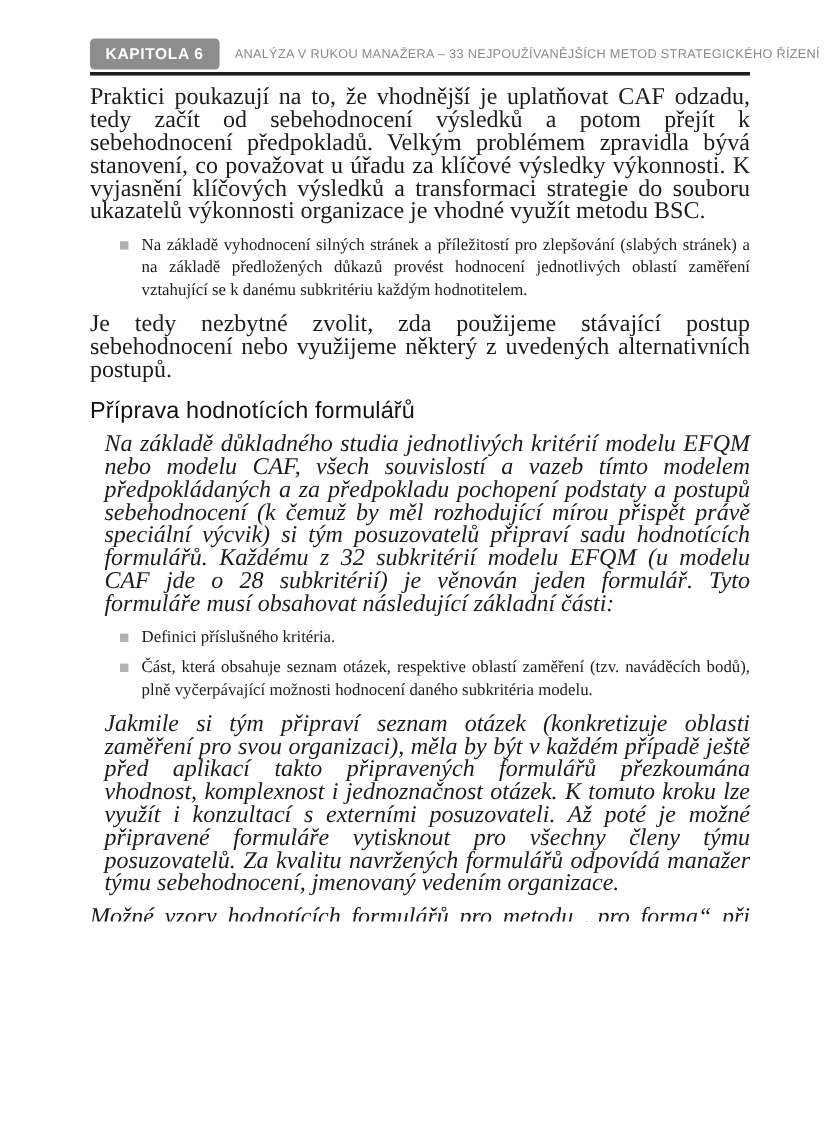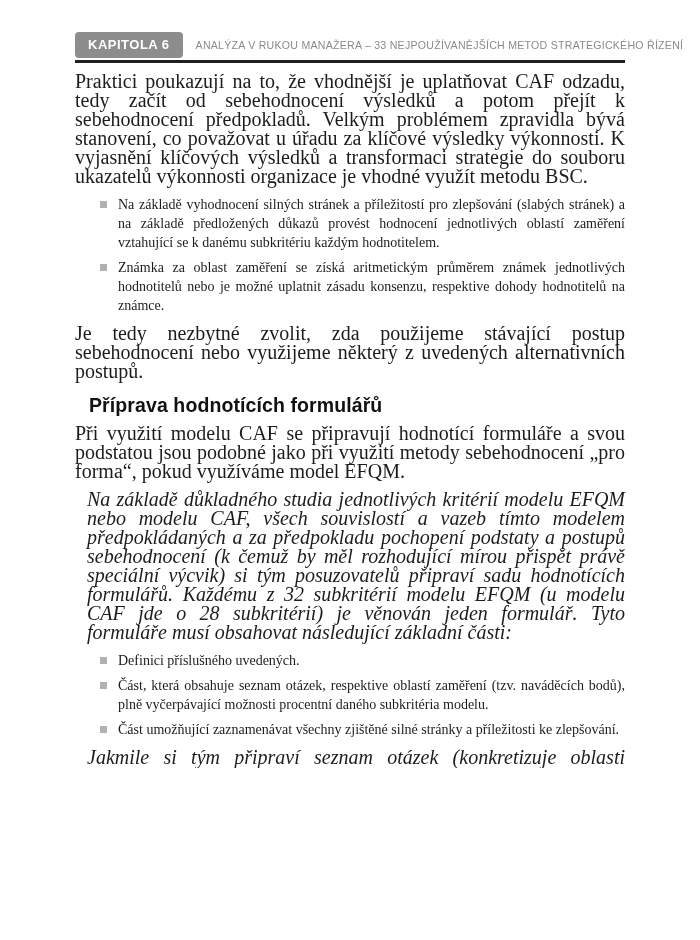--- a/index.html
+++ b/index.html
@@ -72,23 +72,23 @@
   ul.square-list li::before {
     content: "";
     position: absolute;
     left: 25px; top: 6px;
     width: 7px; height: 7px;
     background: #b1b1b1;
   }
   h2.section-heading {
     font-family: "Liberation Sans", sans-serif;
     font-size: 19.5px;
-    font-weight: bold;
+    font-weight: normal;
     color: #111111;
-    margin: 13px 0 7px 14px;
+    margin: 13px 0 7px 0;
     letter-spacing: 0.1px;
   }
   
   .footer-bar {
     position: absolute;
     left: 0; top: 886px;
     width: 100px; height: 38px;
     background: #14b8a6;
     border-radius: 0 19px 19px 0;
     display: flex;
@@ -113,34 +113,31 @@
     <span class="chapter-badge">KAPITOLA 6</span>
     <span class="header-title">ANALÝZA V RUKOU MANAŽERA – 33 NEJPOUŽÍVANĚJŠÍCH METOD STRATEGICKÉHO ŘÍZENÍ</span>
   </div>
   <div class="header-rule"></div>
 
   <div class="body-col">
     <p>Praktici poukazují na to, že vhodnější je uplatňovat CAF odzadu, tedy začít od sebehodnocení výsledků a potom přejít k sebehodnocení předpokladů. Velkým problémem zpravidla bývá stanovení, co považovat u úřadu za klíčové výsledky výkonnosti. K vyjasnění klíčových výsledků a transformaci strategie do souboru ukazatelů výkonnosti organizace je vhodné využít metodu BSC.</p>
 
     <ul class="square-list">
       <li>Na základě vyhodnocení silných stránek a příležitostí pro zlepšování (slabých stránek) a na základě předložených důkazů provést hodnocení jednotlivých oblastí zaměření vztahující se k danému subkritériu každým hodnotitelem.</li>
-      <li>Známka za oblast zaměření se získá aritmetickým průměrem známek jednotlivých hodnotitelů nebo je možné uplatnit zásadu konsenzu, respektive dohody hodnotitelů na známce.</li>
     </ul>
 
     <p>Je tedy nezbytné zvolit, zda použijeme stávající postup sebehodnocení nebo využijeme některý z uvedených alternativních postupů.</p>
 
     <h2 class="section-heading">Příprava hodnotících formulářů</h2>
 
-    <p>Při využití modelu CAF se připravují hodnotící formuláře a svou podstatou jsou podobné jako při využití metody sebehodnocení „pro forma“, pokud využíváme model EFQM.</p>
     <p class="ital">Na základě důkladného studia jednotlivých kritérií modelu EFQM nebo modelu CAF, všech souvislostí a vazeb tímto modelem předpokládaných a za předpokladu pochopení podstaty a postupů sebehodnocení (k čemuž by měl rozhodující mírou přispět právě speciální výcvik) si tým posuzovatelů připraví sadu hodnotících formulářů. Každému z 32 subkritérií modelu EFQM (u modelu CAF jde o 28 subkritérií) je věnován jeden formulář. Tyto formuláře musí obsahovat následující základní části:</p>
 
     <ul class="square-list">
-      <li>Definici příslušného uvedených.</li>
-      <li>Část, která obsahuje seznam otázek, respektive oblastí zaměření (tzv. naváděcích bodů), plně vyčerpávající možnosti procentní daného subkritéria modelu.</li>
-      <li>Část umožňující zaznamenávat všechny zjištěné silné stránky a příležitosti ke zlepšování.</li>
+      <li>Definici příslušného kritéria.</li>
+      <li>Část, která obsahuje seznam otázek, respektive oblastí zaměření (tzv. naváděcích bodů), plně vyčerpávající možnosti hodnocení daného subkritéria modelu.</li>
     </ul>
 
     <p class="ital">Jakmile si tým připraví seznam otázek (konkretizuje oblasti zaměření pro svou organizaci), měla by být v každém případě ještě před aplikací takto připravených formulářů přezkoumána vhodnost, komplexnost i jednoznačnost otázek. K tomuto kroku lze využít i konzultací s externími posuzovateli. Až poté je možné připravené formuláře vytisknout pro všechny členy týmu posuzovatelů. Za kvalitu navržených formulářů odpovídá manažer týmu sebehodnocení, jmenovaný vedením organizace.</p>
     <p><span class="seg-italic">Možné vzory hodnotících formulářů pro metodu „pro forma“ při využití modelu EFQM jsou uvedeny na obrázcích 6.14 a 6.15. Hodnotící formuláře při využití modelu CAF mohou být obdobné. Z těchto vzorů je patrné, že </span></p>
   </div>
 
   <div class="footer-bar">
     <span class="page-number">266</span>
   </div>
 

